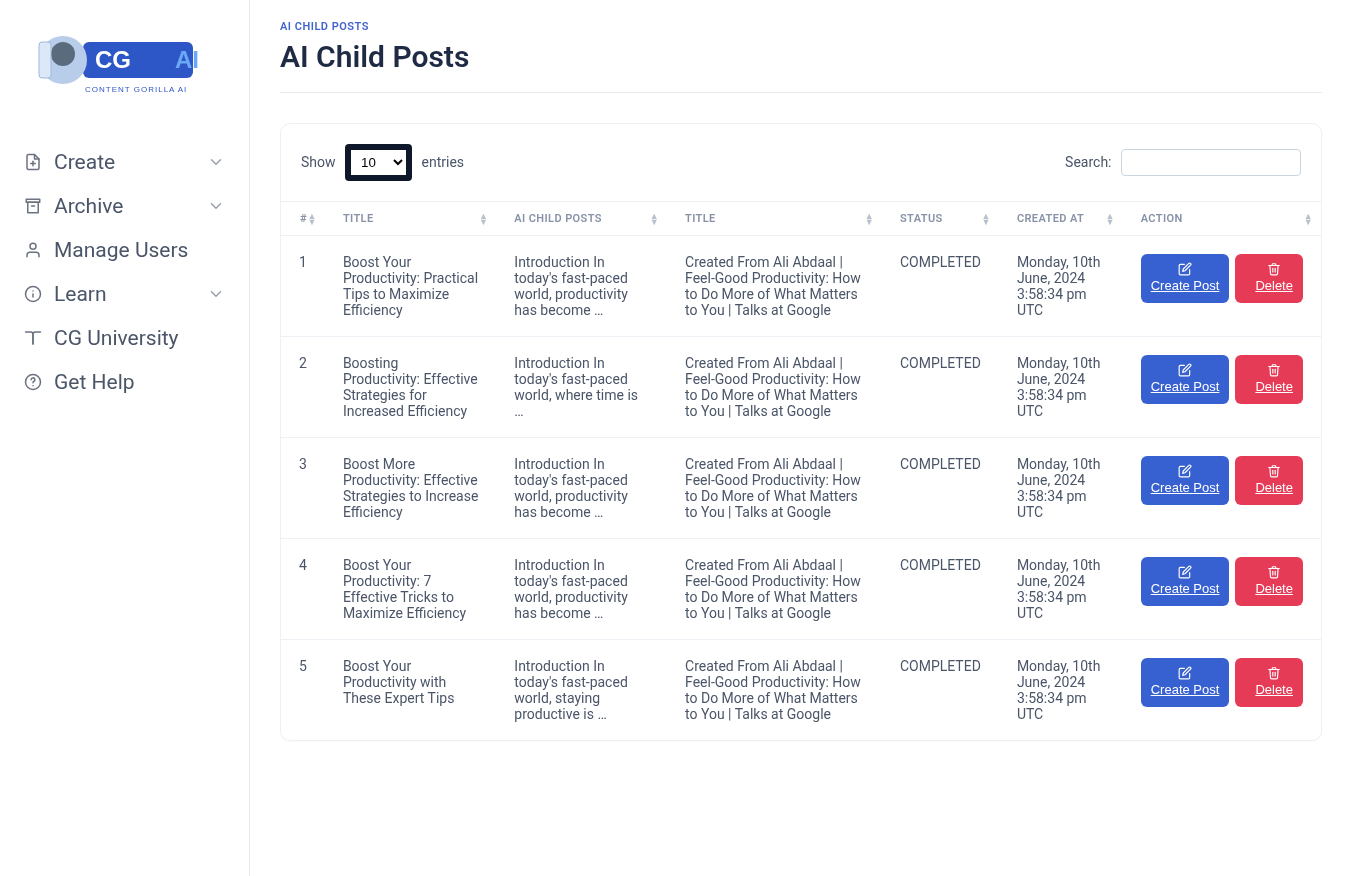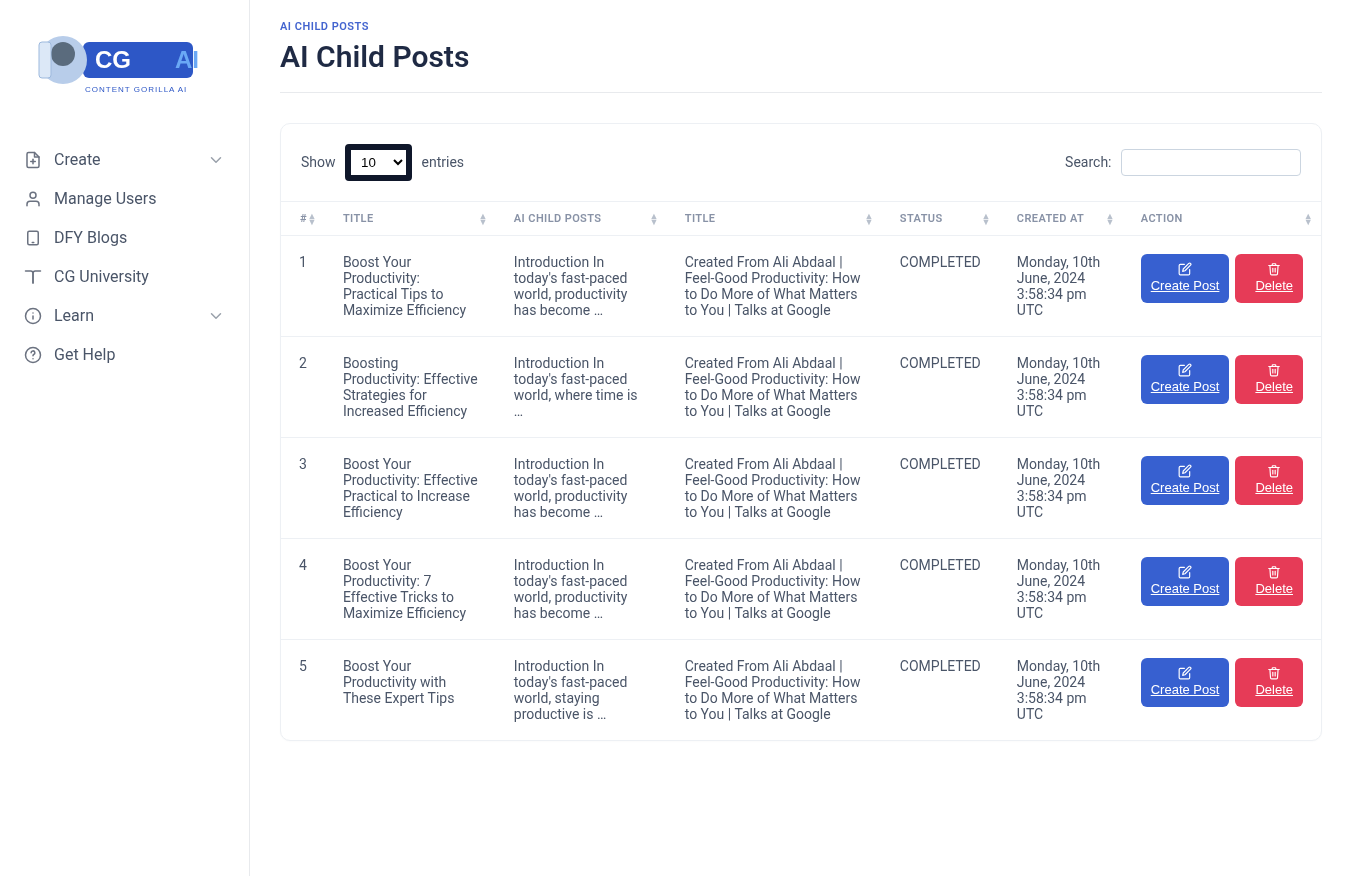--- a/index.html
+++ b/index.html
@@ -26,21 +26,21 @@
     width: 200px; height: 90px;
     display:flex; align-items:flex-end; justify-content:center;
   }
   .nav { list-style:none; padding: 0 10px; }
   .nav-item {
     display:flex; align-items:center;
     padding: 10px 14px;
     color:#4a5568;
     cursor:pointer;
     border-radius:6px;
-    font-size:16px;
+    font-size:21px;
   }
   .nav-item .nav-icon { margin-right:12px; color:#6b7280; display:inline-flex; width:18px; justify-content:center; }
   .nav-item .chev { margin-left:auto; color:#9aa1ab; }
   .main {
     flex:1;
     padding: 20px 30px;
     overflow-x:hidden;
   }
   .breadcrumb {
     font-size:11px;
@@ -159,58 +159,64 @@
         <span>Create</span>
         <span class="chev">
           <svg width="18" height="18" viewBox="0 0 24 24" fill="none" stroke="currentColor" stroke-width="2" stroke-linecap="round" stroke-linejoin="round">
             <polyline points="6 9 12 15 18 9"></polyline>
           </svg>
         </span>
       </li>
       <li class="nav-item">
         <span class="nav-icon">
           <svg width="18" height="18" viewBox="0 0 24 24" fill="none" stroke="currentColor" stroke-width="2" stroke-linecap="round" stroke-linejoin="round">
+            <rect x="3" y="3" width="18" height="4"></rect>
+            <rect x="5" y="7" width="14" height="14"></rect>
+            <line x1="10" y1="12" x2="14" y2="12"></line>
+          </svg>
+        </span>
+        <span>Archive</span>
+        <span class="chev">
+          <svg width="18" height="18" viewBox="0 0 24 24" fill="none" stroke="currentColor" stroke-width="2" stroke-linecap="round" stroke-linejoin="round">
+            <polyline points="6 9 12 15 18 9"></polyline>
+          </svg>
+        </span>
+      </li>
+      <li class="nav-item">
+        <span class="nav-icon">
+          <svg width="18" height="18" viewBox="0 0 24 24" fill="none" stroke="currentColor" stroke-width="2" stroke-linecap="round" stroke-linejoin="round">
             <path d="M20 21v-2a4 4 0 0 0-4-4H8a4 4 0 0 0-4 4v2"></path>
             <circle cx="12" cy="7" r="4"></circle>
           </svg>
         </span>
         <span>Manage Users</span>
-      </li>
-      <li class="nav-item">
-        <span class="nav-icon">
-          <svg width="18" height="18" viewBox="0 0 24 24" fill="none" stroke="currentColor" stroke-width="2" stroke-linecap="round" stroke-linejoin="round">
-            <rect x="5" y="3" width="14" height="18" rx="2"></rect>
-            <line x1="11" y1="18" x2="13" y2="18"></line>
-          </svg>
-        </span>
-        <span>DFY Blogs</span>
-      </li>
-      <li class="nav-item">
-        <span class="nav-icon">
-          <svg width="18" height="18" viewBox="0 0 24 24" fill="none" stroke="currentColor" stroke-width="2" stroke-linecap="round" stroke-linejoin="round">
-            <path d="M2 4h7a3 3 0 0 1 3 3v13"></path>
-            <path d="M22 4h-7a3 3 0 0 0-3 3v13"></path>
-          </svg>
-        </span>
-        <span>CG University</span>
       </li>
       <li class="nav-item">
         <span class="nav-icon">
           <svg width="18" height="18" viewBox="0 0 24 24" fill="none" stroke="currentColor" stroke-width="2" stroke-linecap="round" stroke-linejoin="round">
             <circle cx="12" cy="12" r="10"></circle>
             <line x1="12" y1="16" x2="12" y2="12"></line>
             <line x1="12" y1="8" x2="12.01" y2="8"></line>
           </svg>
         </span>
         <span>Learn</span>
         <span class="chev">
           <svg width="18" height="18" viewBox="0 0 24 24" fill="none" stroke="currentColor" stroke-width="2" stroke-linecap="round" stroke-linejoin="round">
             <polyline points="6 9 12 15 18 9"></polyline>
           </svg>
         </span>
+      </li>
+      <li class="nav-item">
+        <span class="nav-icon">
+          <svg width="18" height="18" viewBox="0 0 24 24" fill="none" stroke="currentColor" stroke-width="2" stroke-linecap="round" stroke-linejoin="round">
+            <path d="M2 4h7a3 3 0 0 1 3 3v13"></path>
+            <path d="M22 4h-7a3 3 0 0 0-3 3v13"></path>
+          </svg>
+        </span>
+        <span>CG University</span>
       </li>
       <li class="nav-item">
         <span class="nav-icon">
           <svg width="18" height="18" viewBox="0 0 24 24" fill="none" stroke="currentColor" stroke-width="2" stroke-linecap="round" stroke-linejoin="round">
             <circle cx="12" cy="12" r="10"></circle>
             <path d="M9.5 9a2.5 2.5 0 1 1 3.5 2.3c-.8.4-1 1-1 1.7"></path>
             <line x1="12" y1="17" x2="12.01" y2="17"></line>
           </svg>
         </span>
         <span>Get Help</span>
@@ -300,21 +306,21 @@
                     <path d="M10 11v6"></path>
                     <path d="M14 11v6"></path>
                     <path d="M9 6V4a1 1 0 0 1 1-1h4a1 1 0 0 1 1 1v2"></path>
                   </svg>
                 </span>
                 <span>Delete</span>
               </button></td>
           </tr>
           <tr>
             <td class="num-col">3</td>
-            <td>Boost Your Productivity: Effective Practical to Increase Efficiency</td>
+            <td>Boost More Productivity: Effective Strategies to Increase Efficiency</td>
             <td>Introduction In today's fast-paced world, productivity has become …</td>
             <td>Created From Ali Abdaal | Feel-Good Productivity: How to Do More of What Matters to You | Talks at Google</td>
             <td>COMPLETED</td>
             <td>Monday, 10th June, 2024 3:58:34 pm UTC</td>
             <td class="action-cell"><button class="btn btn-primary">
                 <span class="bicon">
                   <svg width="14" height="14" viewBox="0 0 24 24" fill="none" stroke="#fff" stroke-width="2" stroke-linecap="round" stroke-linejoin="round">
                     <path d="M11 4H4a2 2 0 0 0-2 2v14a2 2 0 0 0 2 2h14a2 2 0 0 0 2-2v-7"></path>
                     <path d="M18.5 2.5a2.1 2.1 0 0 1 3 3L12 15l-4 1 1-4z"></path>
                   </svg>

